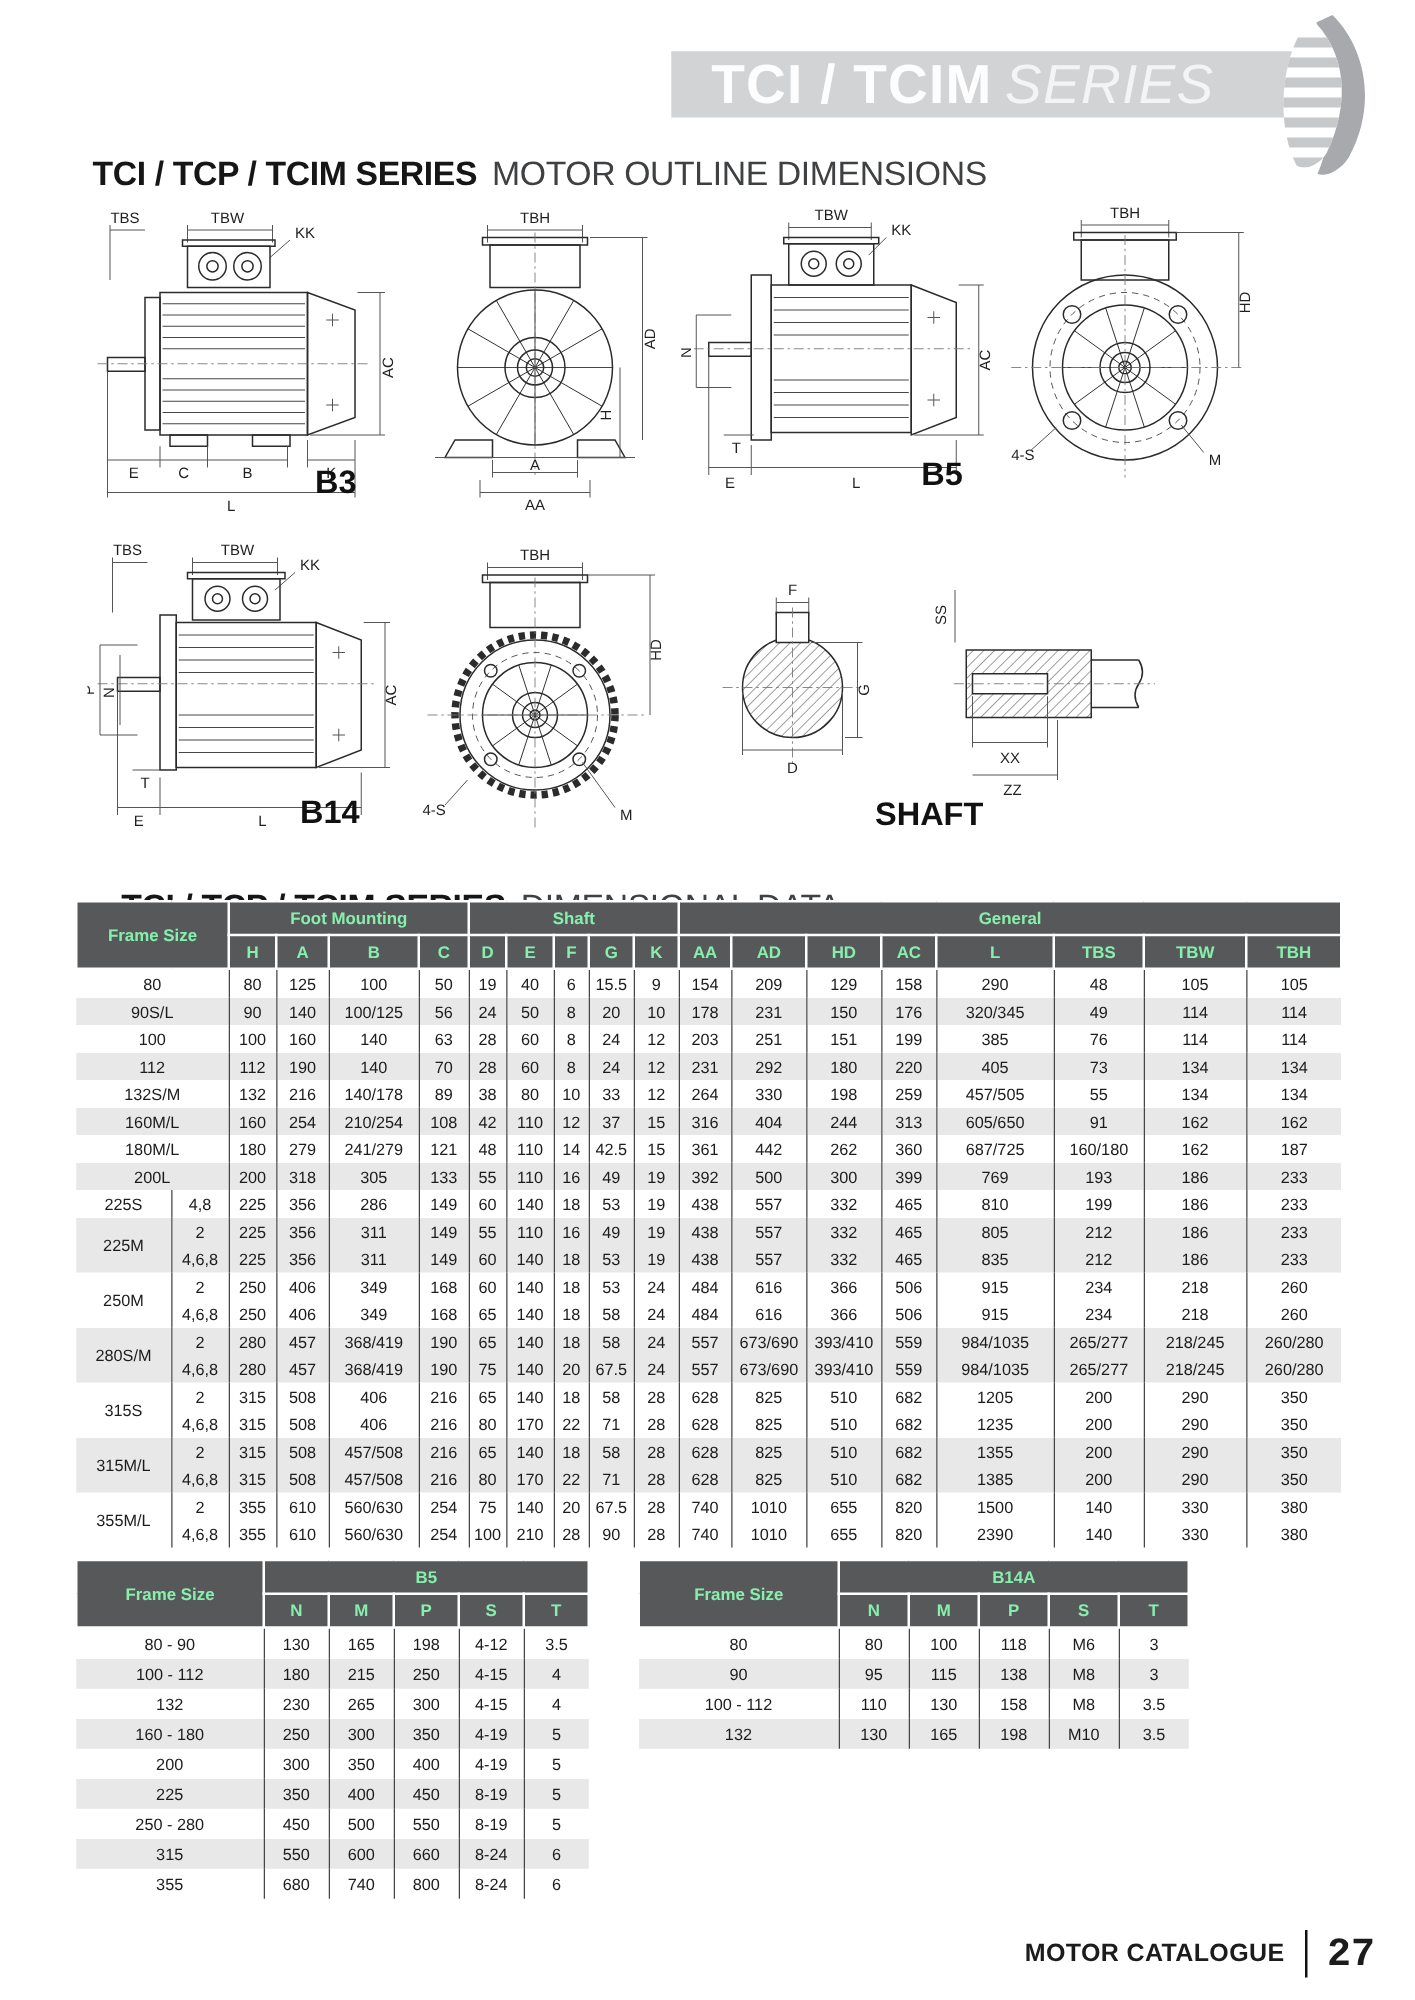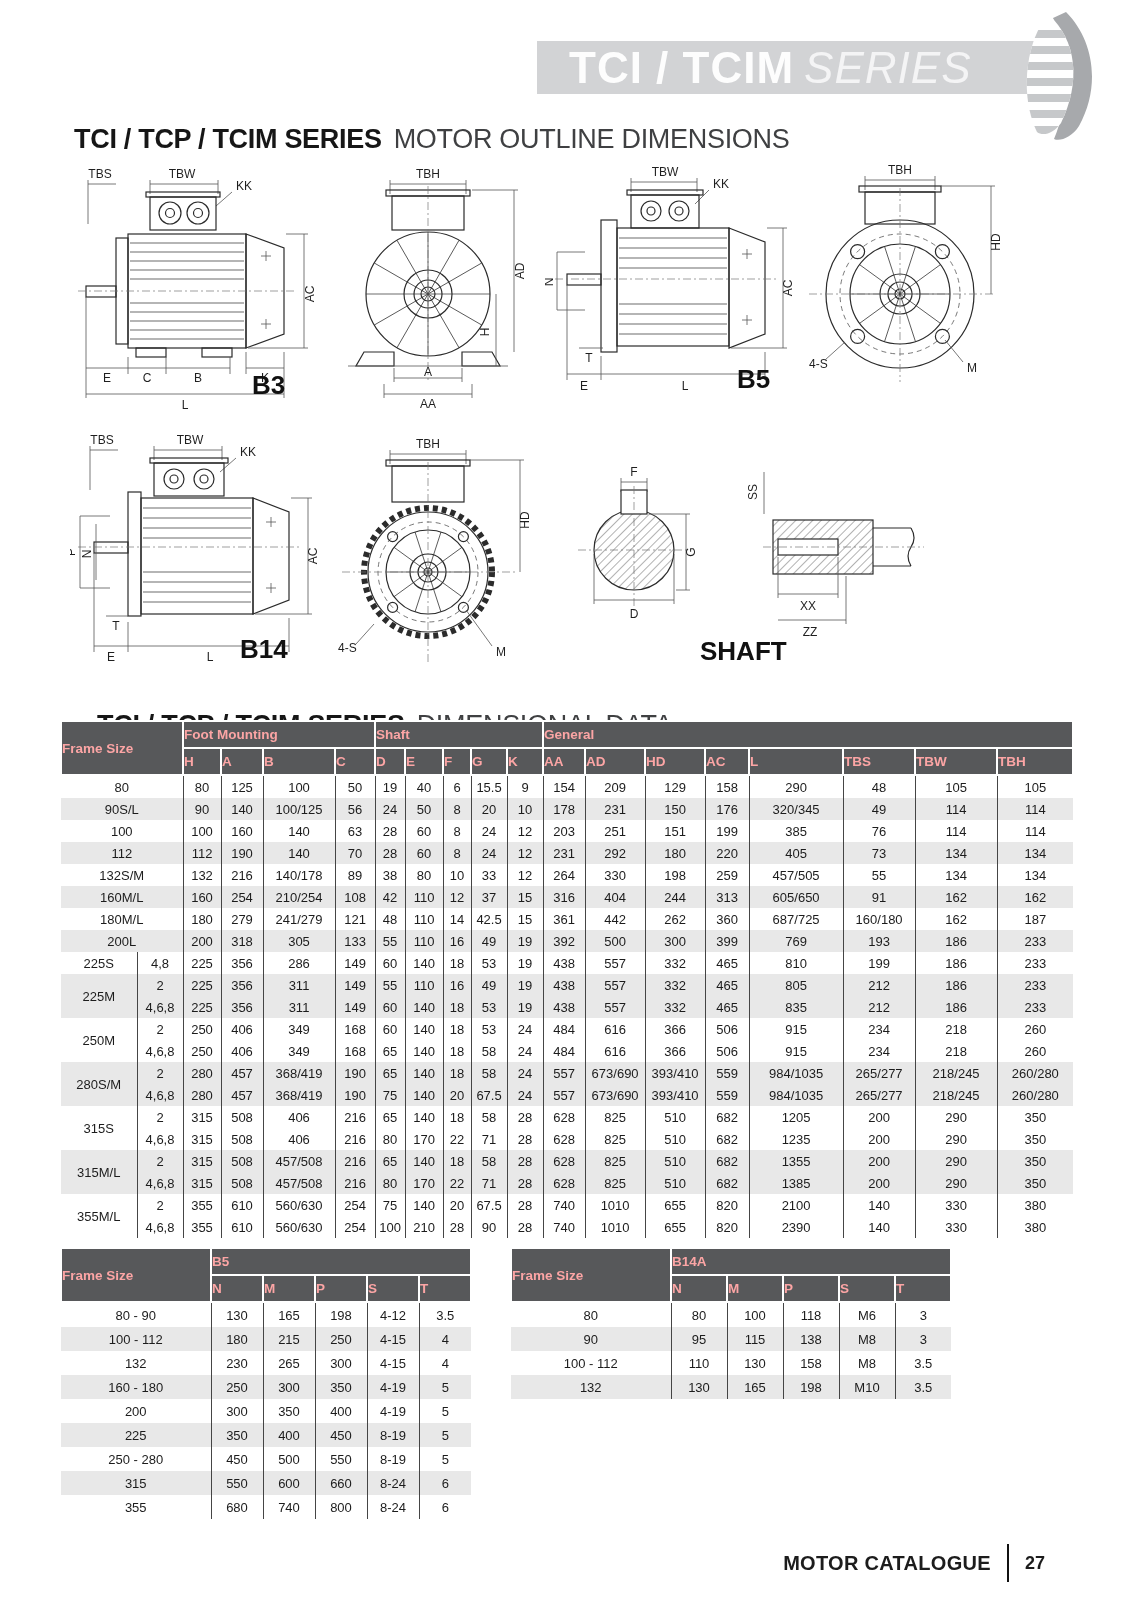--- a/index.html
+++ b/index.html
@@ -26,32 +26,32 @@
   .dcap{position:absolute;font-weight:bold;font-size:26px;color:#111;}
   svg text{font-family:"Liberation Sans",sans-serif;font-size:12px;fill:#1f1f1f;}
   .ln{stroke:#2b2b2b;stroke-width:1.2;fill:none;}
   .fin{stroke:#2b2b2b;stroke-width:0.7;fill:none;}
   .dim{stroke:#555;stroke-width:0.8;fill:none;}
   .cl{stroke:#777;stroke-width:0.7;stroke-dasharray:8 3 2 3;fill:none;}
 
   
   .tbl{position:absolute;}
   table{border-collapse:collapse;table-layout:fixed;}
-  th{background:#57585a;color:#fca5a5;font-weight:bold;border:2px solid #ffffff;
-     font-size:13.5px;padding:0;height:25px;text-align:left;}
+  th{background:#57585a;color:#86efac;font-weight:bold;border:2px solid #ffffff;
+     font-size:13.5px;padding:0;height:25px;text-align:center;}
   td{font-size:13px;text-align:center;padding:0;height:22px;border-left:1px solid #454545;
      white-space:nowrap;overflow:hidden;}
   td.noleft{border-left:none;}
   tr.shade td{background:#e8e8e8;}
   .small td{height:24px;}
-  .footer{position:absolute;left:665px;top:1543px;width:380px;height:40px;
+  .footer{position:absolute;left:720px;top:1543px;width:380px;height:40px;
           display:flex;align-items:center;justify-content:flex-end;}
   .footer .lbl{font-weight:bold;font-size:20px;letter-spacing:0.3px;}
   .footer .bar{width:2px;height:38px;background:#111;margin:0 16px;}
-  .footer .num{font-weight:bold;font-size:18px;}
+  .footer .num{font-weight:bold;font-size:32px;font-family:Liberation Mono, monospace;}
 </style>
 </head>
 <body>
 
 <div class="page">
 
   <div class="banner">
     <div class="txt"><span class="bold">TCI / TCIM</span><span class="ital">SERIES</span></div>
   </div>
   <div class="leaf">
@@ -850,21 +850,21 @@
             <td>254</td>
             <td>75</td>
             <td>140</td>
             <td>20</td>
             <td>67.5</td>
             <td>28</td>
             <td>740</td>
             <td>1010</td>
             <td>655</td>
             <td>820</td>
-            <td>2100</td>
+            <td>1500</td>
             <td>140</td>
             <td>330</td>
             <td>380</td>
           </tr>
           <tr>
             <td>4,6,8</td>
             <td>355</td>
             <td>610</td>
             <td>560/630</td>
             <td>254</td>

